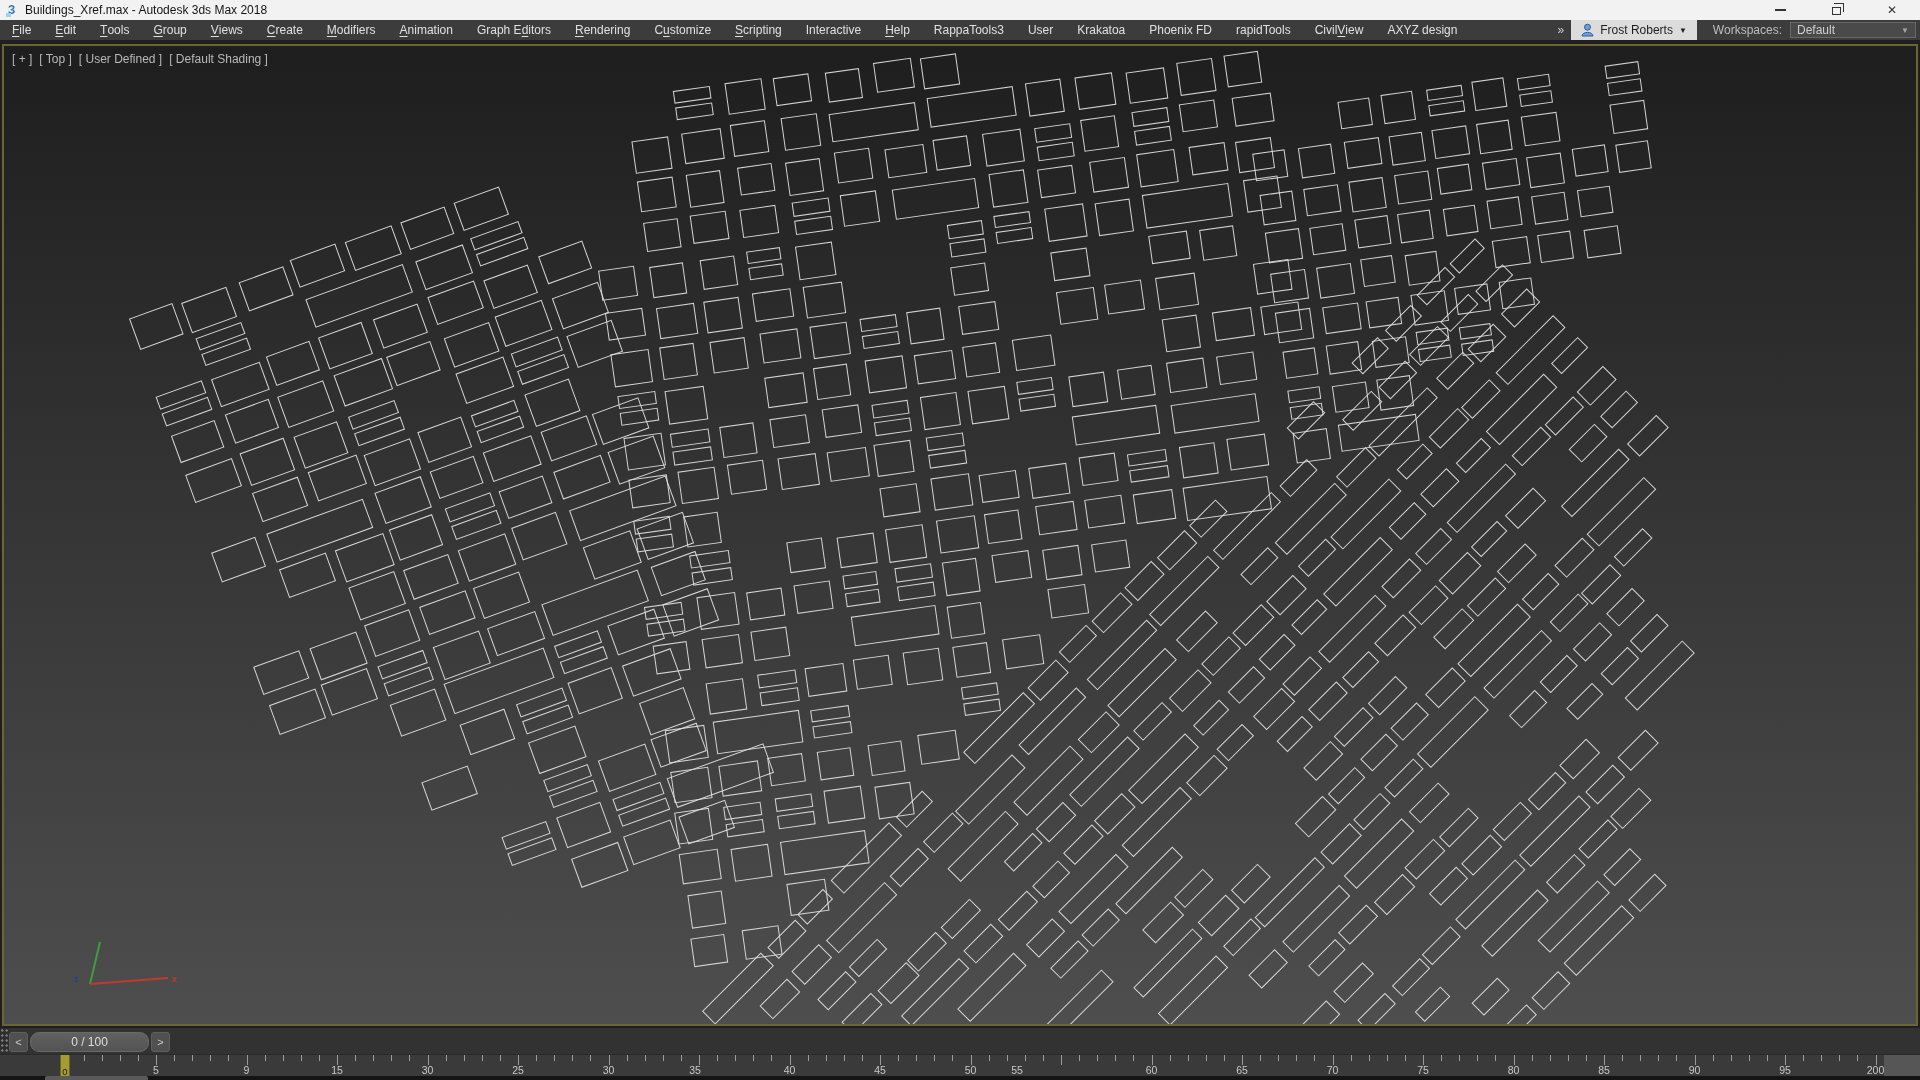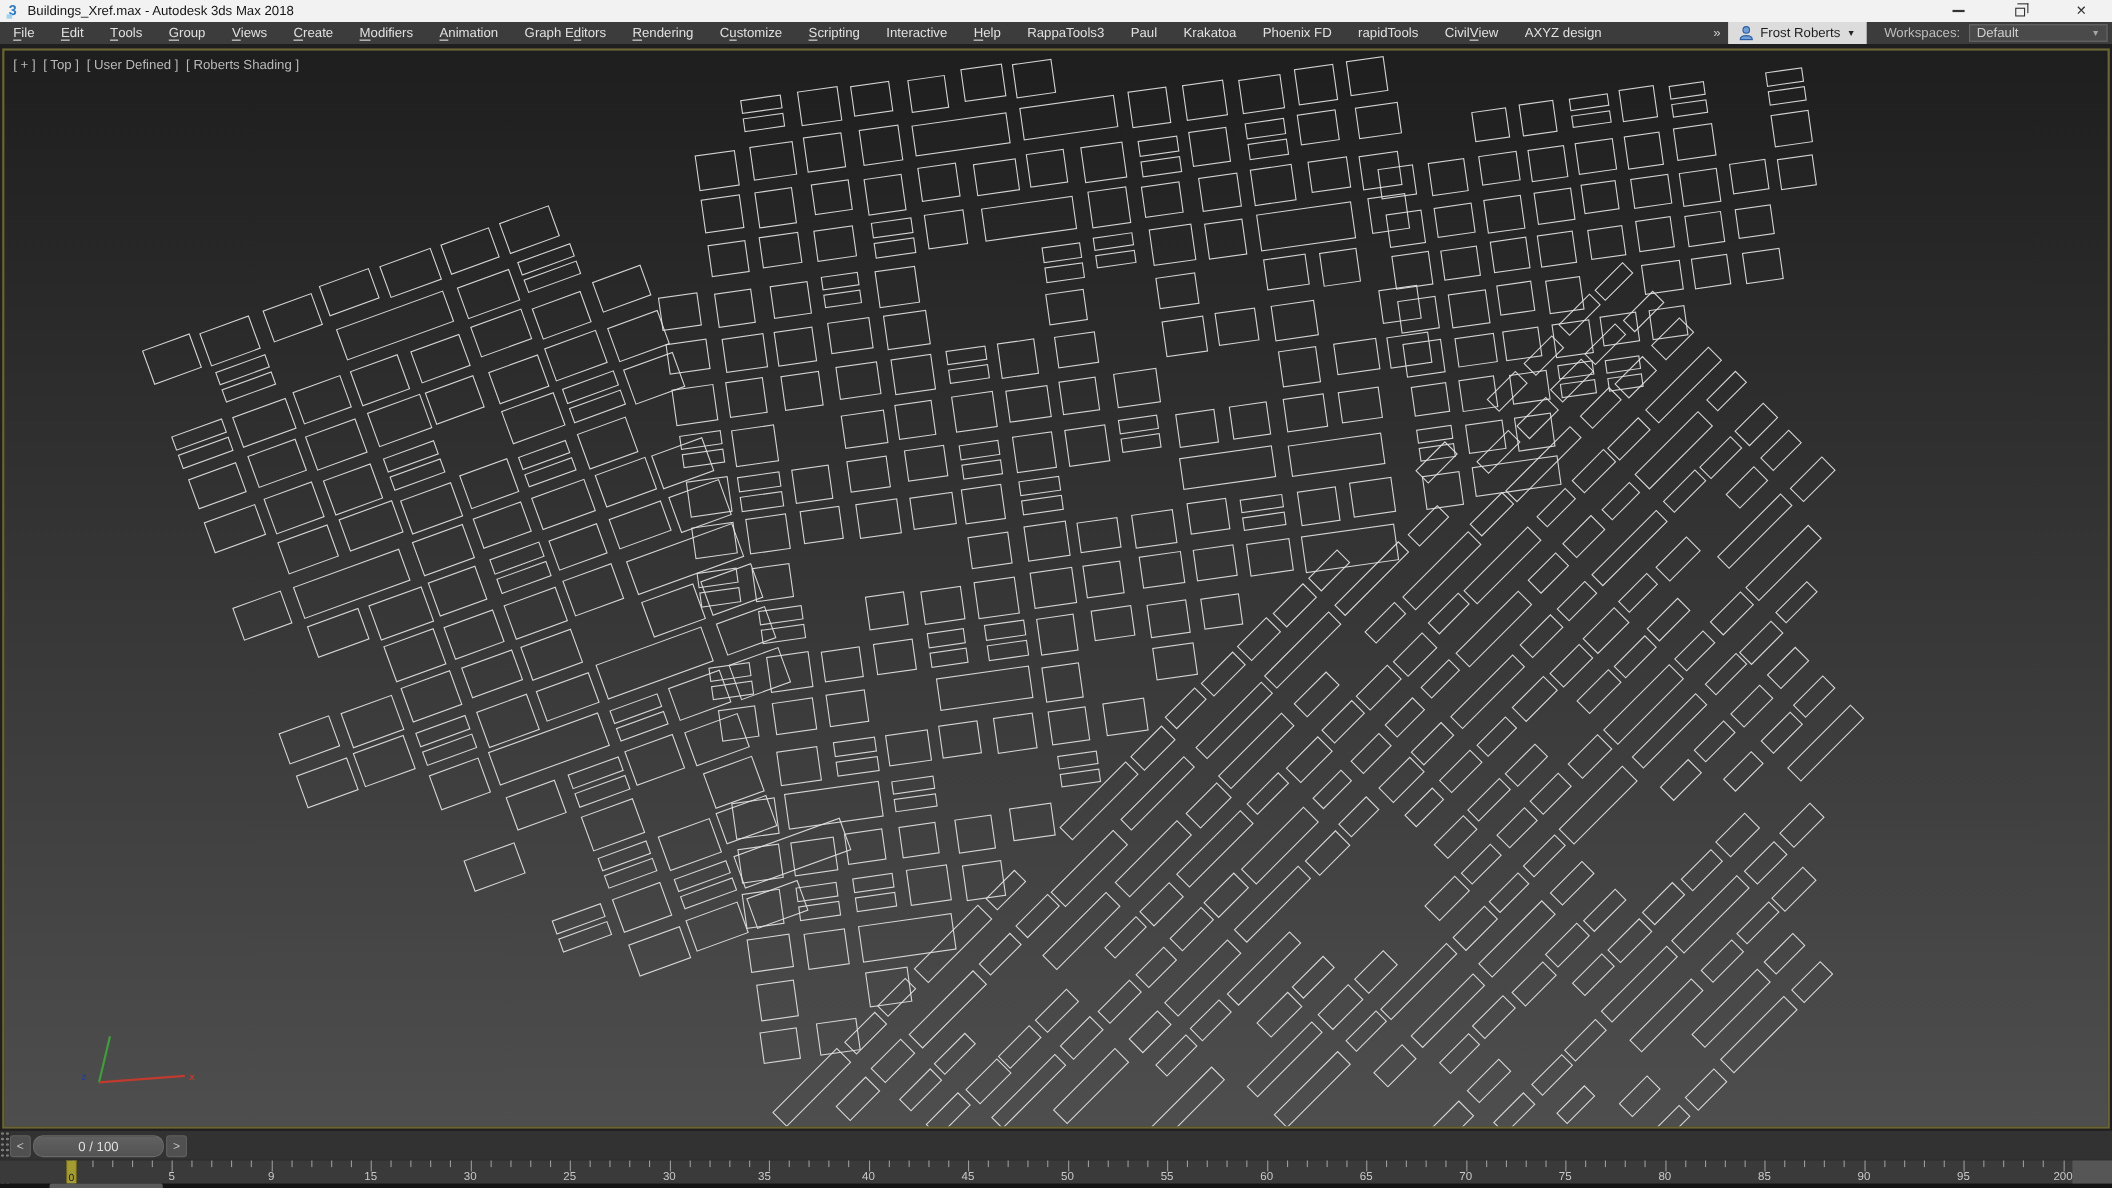--- a/index.html
+++ b/index.html
@@ -96,21 +96,21 @@
       <span class="mi"><u>C</u>reate</span>
       <span class="mi"><u>M</u>odifiers</span>
       <span class="mi"><u>A</u>nimation</span>
       <span class="mi">Graph E<u>d</u>itors</span>
       <span class="mi"><u>R</u>endering</span>
       <span class="mi">C<u>u</u>stomize</span>
       <span class="mi"><u>S</u>cripting</span>
       <span class="mi">Interactive</span>
       <span class="mi"><u>H</u>elp</span>
       <span class="mi">RappaTools3</span>
-      <span class="mi">Paul</span>
+      <span class="mi">User</span>
       <span class="mi">Krakatoa</span>
       <span class="mi">Phoenix FD</span>
       <span class="mi">rapidTools</span>
       <span class="mi">Civil <u>V</u>iew</span>
       <span class="mi">AXYZ design</span>
     </div>
   <div class="menubar-right">
     <span class="overflow-chevron">»</span>
     <div class="user-btn">
       <svg width="13" height="14">
@@ -126,21 +126,21 @@
       <span class="arrow">▼</span>
     </div>
   </div>
 </div>
 
 <div class="viewport">
   <div class="vp-label">
       <span>[ + ]</span>
       <span>[ Top ]</span>
       <span>[ User Defined ]</span>
-      <span>[ Roberts Shading ]</span>
+      <span>[ Default Shading ]</span>
     </div>
   <svg id="map" viewBox="0 0 1912 978" preserveAspectRatio="none">
       <g transform="translate(118,272) rotate(-20)" fill="none" stroke="#e2e2e2" stroke-width="1" opacity="0.92">
         <rect x="6.8" y="3.6" width="45.1" height="32.2"></rect>
         <rect x="61.1" y="6.7" width="47.0" height="31.1"></rect>
         <rect x="122.2" y="7.0" width="46.4" height="29.8"></rect>
         <rect x="177.9" y="3.5" width="47.4" height="28.3"></rect>
         <rect x="235.7" y="5.4" width="48.7" height="29.7"></rect>
         <rect x="294.6" y="6.0" width="46.0" height="28.1"></rect>
         <rect x="351.4" y="5.8" width="47.2" height="28.9"></rect>
@@ -779,21 +779,21 @@
         <div class="tick minor" style="left: 916.2px;"></div>
         <div class="tick minor" style="left: 934.3px;"></div>
         <div class="tick minor" style="left: 952.4px;"></div>
         <div class="tick major" style="left: 970.5px;"></div>
         <div class="tick-label" style="left: 970.5px;">50</div>
         <div class="tick minor" style="left: 988.6px;"></div>
         <div class="tick minor" style="left: 1006.7px;"></div>
         <div class="tick minor" style="left: 1024.8px;"></div>
         <div class="tick minor" style="left: 1042.9px;"></div>
         <div class="tick major" style="left: 1061px;"></div>
-        <div class="tick-label" style="left: 1061px;">55</div>
+        <div class="tick-label" style="left: 1017px;">55</div>
         <div class="tick minor" style="left: 1079.1px;"></div>
         <div class="tick minor" style="left: 1097.2px;"></div>
         <div class="tick minor" style="left: 1115.3px;"></div>
         <div class="tick minor" style="left: 1133.4px;"></div>
         <div class="tick major" style="left: 1151.5px;"></div>
         <div class="tick-label" style="left: 1151.5px;">60</div>
         <div class="tick minor" style="left: 1169.6px;"></div>
         <div class="tick minor" style="left: 1187.7px;"></div>
         <div class="tick minor" style="left: 1205.8px;"></div>
         <div class="tick minor" style="left: 1223.9px;"></div>

